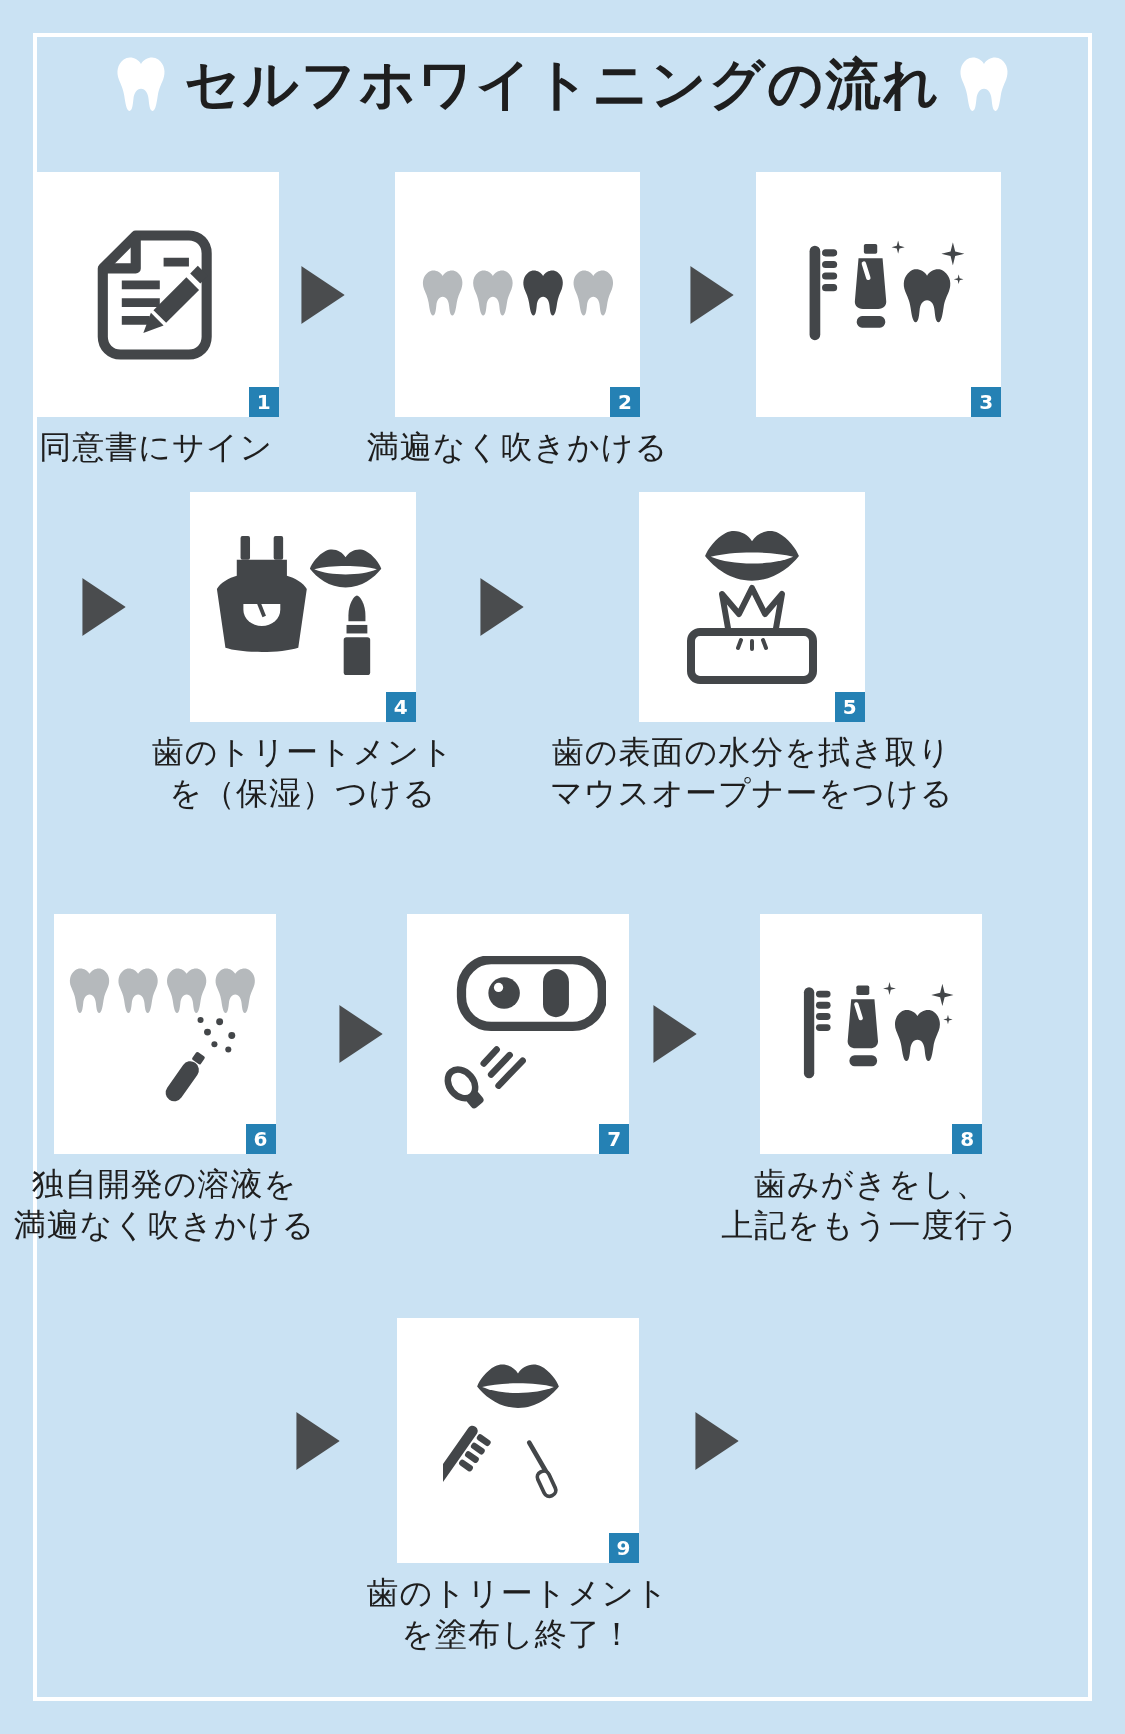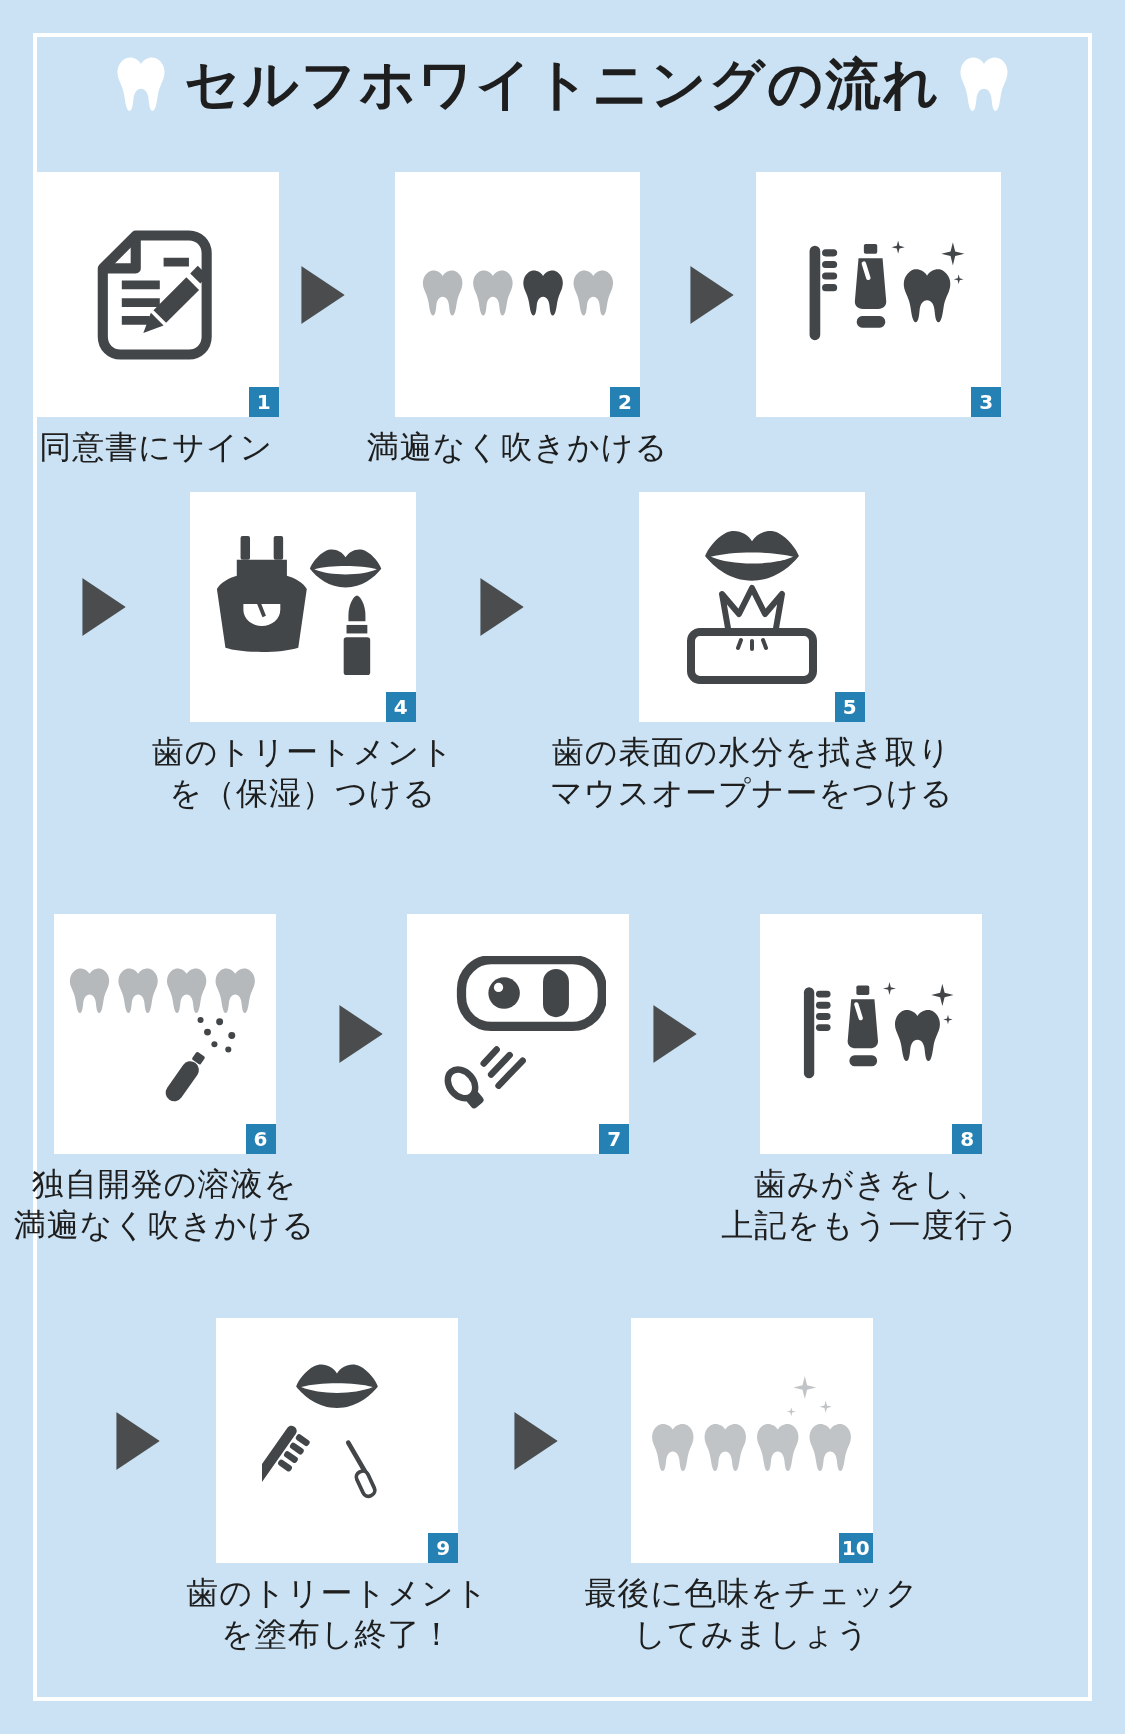--- a/index.html
+++ b/index.html
@@ -281,32 +281,16 @@
           <div class="badge">9</div>
         </div>
         <div class="caption">歯のトリートメント
 を塗布し終了！</div>
       </div>
 
       <svg class="arrow" viewBox="0 0 45 60">
           <use href="#sym-arrow"></use>
         </svg>
 
-      <div class="step">
-        <div class="card">
-          <svg class="icon" viewBox="0 0 250 158" style="width:205px">
-            <use href="#sym-sparkle" x="176" y="0" width="28" height="28" style="fill:var(--tooth-gray-light,#c0c4c6)"></use>
-            <use href="#sym-sparkle" x="208" y="30" width="15" height="15" style="fill:var(--tooth-gray-light,#c0c4c6)"></use>
-            <use href="#sym-sparkle" x="168" y="38" width="11" height="11" style="fill:var(--tooth-gray-light,#c0c4c6)"></use>
-            <use href="#sym-tooth" x="0" y="56" width="58" height="64" style="fill:var(--tooth-gray-light,#c0c4c6)"></use>
-            <use href="#sym-tooth" x="64" y="56" width="58" height="64" style="fill:var(--tooth-gray-light,#c0c4c6)"></use>
-            <use href="#sym-tooth" x="128" y="56" width="58" height="64" style="fill:var(--tooth-gray-light,#c0c4c6)"></use>
-            <use href="#sym-tooth" x="192" y="56" width="58" height="64" style="fill:var(--tooth-gray-light,#c0c4c6)"></use>
-          </svg>
-          <div class="badge">10</div>
-        </div>
-        <div class="caption">最後に色味をチェック
-してみましょう</div>
-      </div>
     </div>
 
   </div>
 </div>
 
 </body></html>

